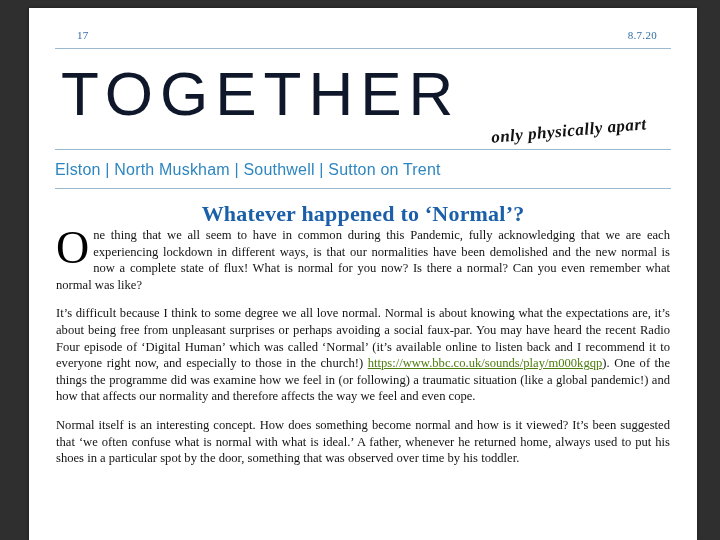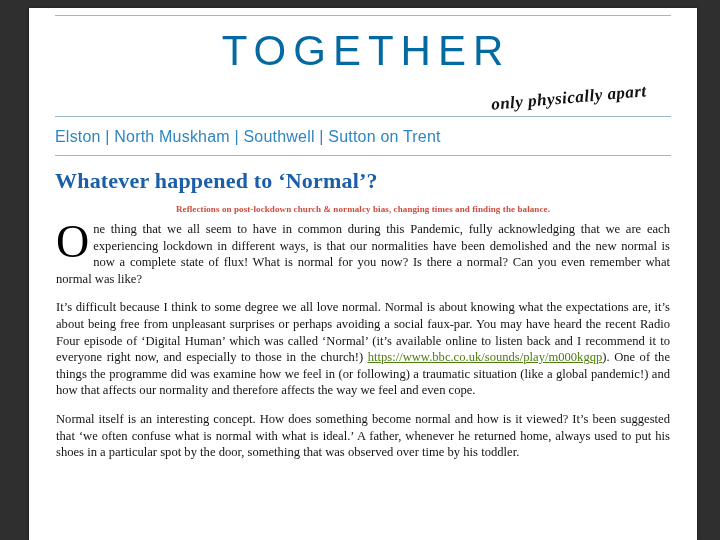--- a/index.html
+++ b/index.html
@@ -54,26 +54,25 @@
     border-top: 1px solid #9ab8cf;
     height: 0;
   }
 
   
   .masthead {
     position: relative;
     height: 96px;
   }
   .masthead-title {
-    text-align: center;
     font-family: "Liberation Sans", sans-serif;
     font-weight: 300;
-    font-size: 42px;
+    font-size: 62px;
     letter-spacing: 7px;
-    color: #0369a1;
+    color: #0f172a;
     line-height: 1;
     padding-top: 14px;
     padding-left: 6px;
   }
   .masthead-sub {
     position: absolute;
     right: 24px;
     top: 72px;
     font-family: "Liberation Serif", serif;
     font-style: italic;
@@ -97,21 +96,21 @@
     padding: 11px 0 9px 0;
     letter-spacing: 0.2px;
   }
 
   .rule-bot {
     border-top: 1px solid #9ab8cf;
     height: 0;
   }
 
   .headline {
-    text-align: left;
+    text-align: center;
     font-family: "Liberation Serif", serif;
     font-weight: bold;
     font-size: 22px;
     color: #1a5fa8;
     padding-top: 12px;
     letter-spacing: 0.2px;
   }
 
   .standfirst {
     text-align: center;
@@ -153,37 +152,40 @@
     word-break: break-all;
   }
 </style>
 </head>
 <body>
 
 <div id="page-frame">
   <div id="page">
     <div class="inner">
 
+      <div class="topbar">
+        <span class="issue">17</span>
+        <span class="date">8.7.20</span>
+      </div>
 
       <div class="rule-top"></div>
 
       <div class="masthead">
         <div class="masthead-title">TOGETHER</div>
         <div class="masthead-sub">only physically apart</div>
       </div>
 
       <div class="rule-mid"></div>
 
       <div class="villages">Elston | North Muskham | Southwell | Sutton on Trent</div>
 
       <div class="rule-bot"></div>
 
       <div class="headline">Whatever happened to ‘Normal’?</div>
 
-      <div class="standfirst">Reflections on post-lockdown church &amp; normalcy bias, changing times and finding the balance.</div>
 
       <div class="body-text">
         <p class="dropcap-para">
           <span class="dropcap">O</span><span>ne thing that we all seem to have in common during this Pandemic, fully acknowledging that we are each experiencing lockdown in different ways, is that our normalities have been demolished and the new normal is now a complete state of flux! What is normal for you now? Is there a normal? Can you even remember what normal was like?</span>
         </p>
         <p>
           <span>It’s difficult because I think to some degree we all love normal. Normal is about knowing what the expectations are, it’s about being free from unpleasant surprises or perhaps avoiding a social faux-par. You may have heard the recent Radio Four episode of ‘Digital Human’ which was called ‘Normal’ (it’s available online to listen back and I recommend it to everyone right now, and especially to those in the church!) </span><a class="link" href="#">https://www.bbc.co.uk/sounds/play/m000kgqp</a><span>). One of the things the programme did was examine how we feel in (or following) a traumatic situation (like a global pandemic!) and how that affects our normality and therefore affects the way we feel and even cope.</span>
         </p>
         <p>Normal itself is an interesting concept. How does something become normal and how is it viewed? It’s been suggested that ‘we often confuse what is normal with what is ideal.’ A father, whenever he returned home, always used to put his shoes in a particular spot by the door, something that was observed over time by his toddler.</p>
       </div>

